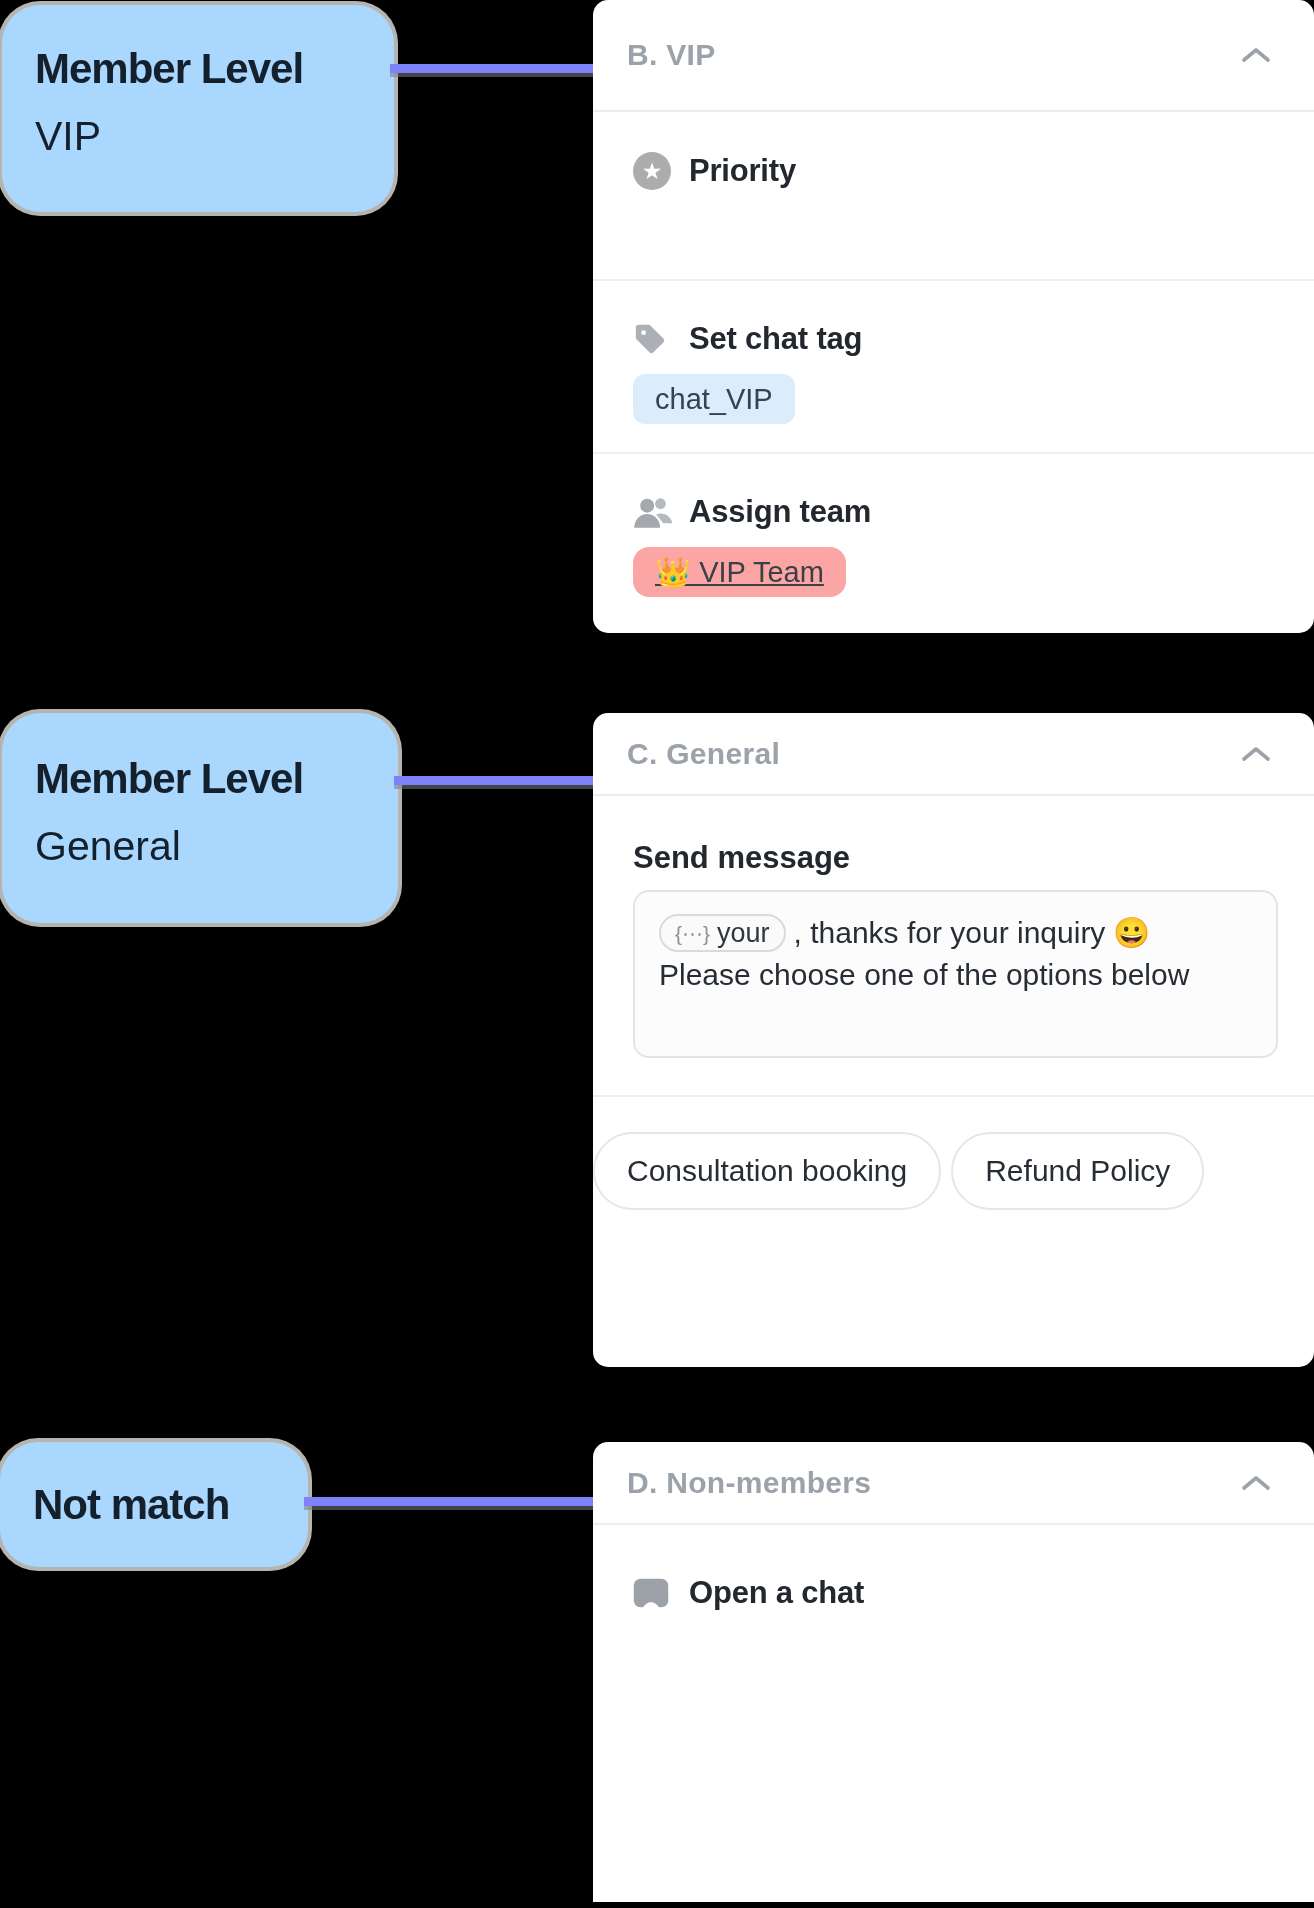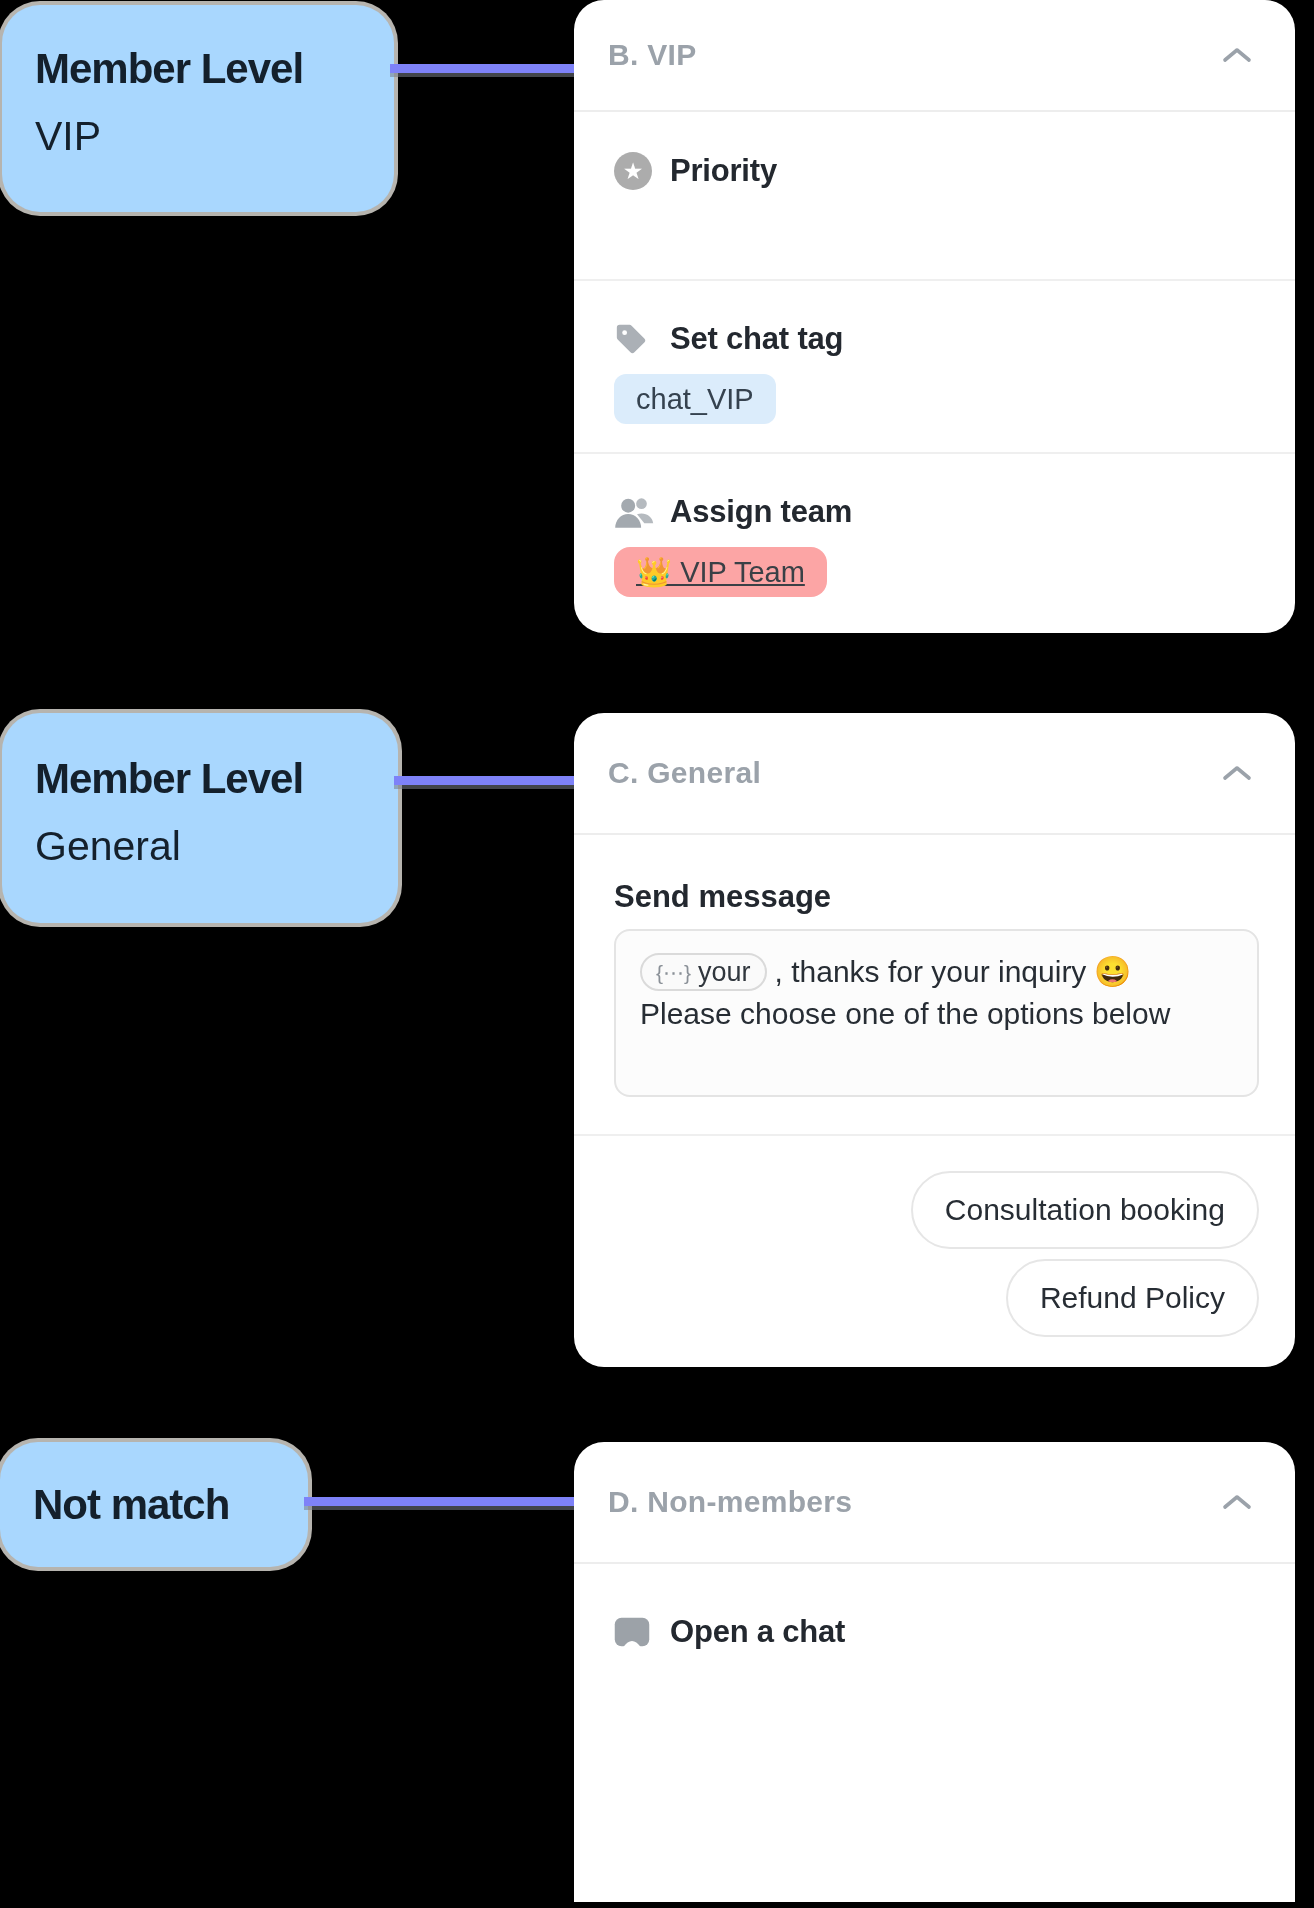--- a/index.html
+++ b/index.html
@@ -20,28 +20,28 @@
   #note1{left:2px;top:5px;width:392px;height:207px;padding:43px 0 0 33px;}
   #note2{left:2px;top:713px;width:396px;height:210px;padding:45px 0 0 33px;}
   #note3{left:0px;top:1442px;width:308px;height:125px;display:flex;align-items:center;padding-left:33px;}
   
   .connector{position:absolute;height:9px;background:#7E82F8;box-shadow:0 4px 0 rgba(120,125,135,.55);}
   #conn1{left:390px;top:64px;width:207px;}
   #conn2{left:394px;top:776px;width:203px;}
   #conn3{left:304px;top:1497px;width:293px;}
   
   .card{
-    position:absolute;left:574px;width:721px;background:#fff;
-    border-radius:30px;box-sizing:border-box;overflow:hidden;
+    position:absolute;left:593px;width:721px;background:#fff;
+    border-radius:15px;box-sizing:border-box;overflow:hidden;
   }
   #cardB{top:0;height:633px;}
   #cardC{top:713px;height:654px;}
   #cardD{top:1442px;height:460px;border-bottom-left-radius:0;border-bottom-right-radius:0;}
   .card-header{
-    height:122px;border-bottom:2px solid #EDEDED;
+    height:83px;border-bottom:2px solid #EDEDED;
     display:flex;align-items:center;justify-content:space-between;
     padding:0 42px 0 34px;box-sizing:border-box;
   }
   #cardB .card-header{height:112px;}
   .card-header .h{font-size:30px;font-weight:bold;color:#9BA2AA;letter-spacing:.3px;}
   .chev{display:flex;align-items:center;cursor:pointer;}
   
   .section{box-sizing:border-box;padding:40px 40px 0 40px;}
   .sec-border{border-bottom:2px solid #EFEFEF;}
   #secPriority{height:169px;}
@@ -63,21 +63,21 @@
     margin-top:15px;height:168px;border:2px solid #E4E4E4;border-radius:16px;background:#FCFCFC;
     box-sizing:border-box;padding:20px 24px;font-size:30px;color:#272D34;line-height:41px;
   }
   .chip{
     display:inline-flex;align-items:center;height:38px;padding:0 14px;
     border:2px solid #DADADA;border-radius:19px;background:#FAFAFA;
     vertical-align:middle;margin-right:8px;box-sizing:border-box;position:relative;top:-2px;
   }
   .chip .gi{color:#8A9097;font-size:21px;margin-right:7px;line-height:1;}
   .chip .ct{font-size:27px;color:#30363D;line-height:1;}
-  #secReplies{padding:35px 36px 0 0;display:flex;flex-direction:column;align-items:flex-end;gap:10px;}
+  #secReplies{padding:35px 36px 0 0;display:flex;flex-direction:row;align-items:flex-end;gap:10px;}
   .reply-btn{
     height:78px;border:2px solid #E6E6E6;border-radius:40px;background:#fff;
     display:inline-flex;align-items:center;padding:0 32px;font-size:30px;color:#272D34;
     box-sizing:border-box;cursor:pointer;
   }
   
   #secConnect{height:230px;padding:47px 36px 0 40px;}
   .wfbox{
     margin-top:13px;height:97px;border:2px solid #E9E9E9;border-radius:14px;background:#fff;
     display:flex;align-items:center;padding:0 25px;box-sizing:border-box;

